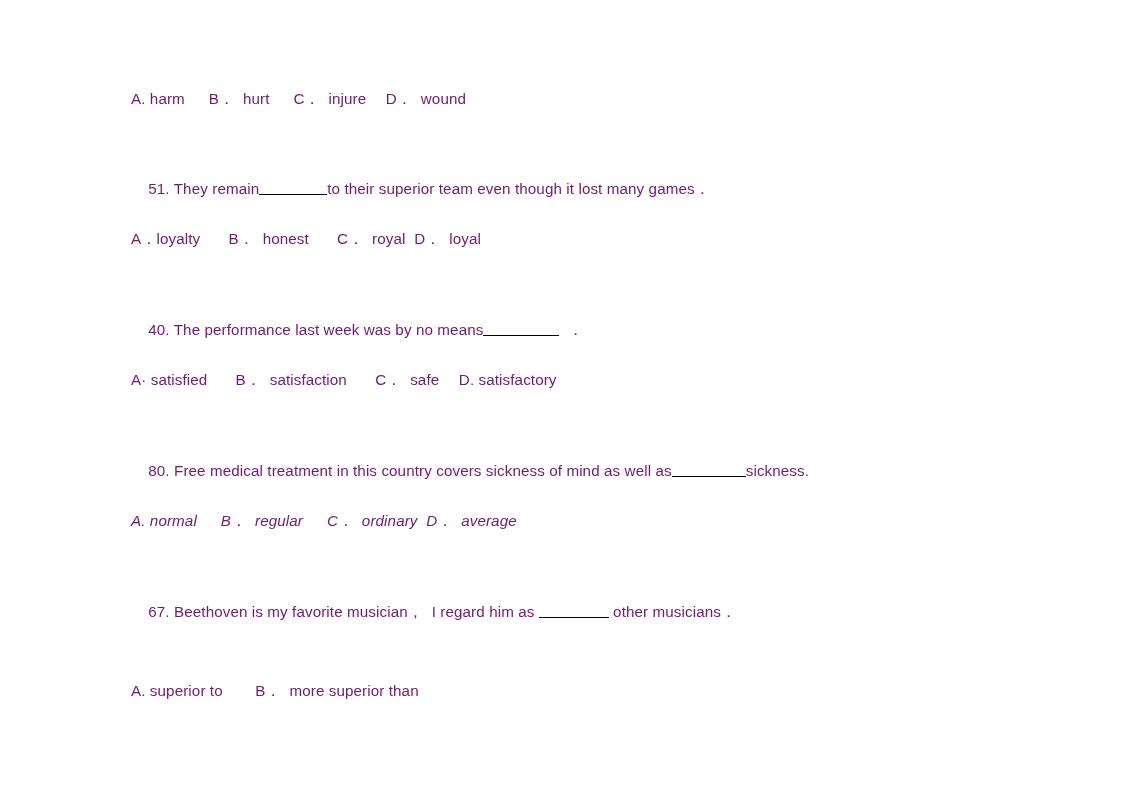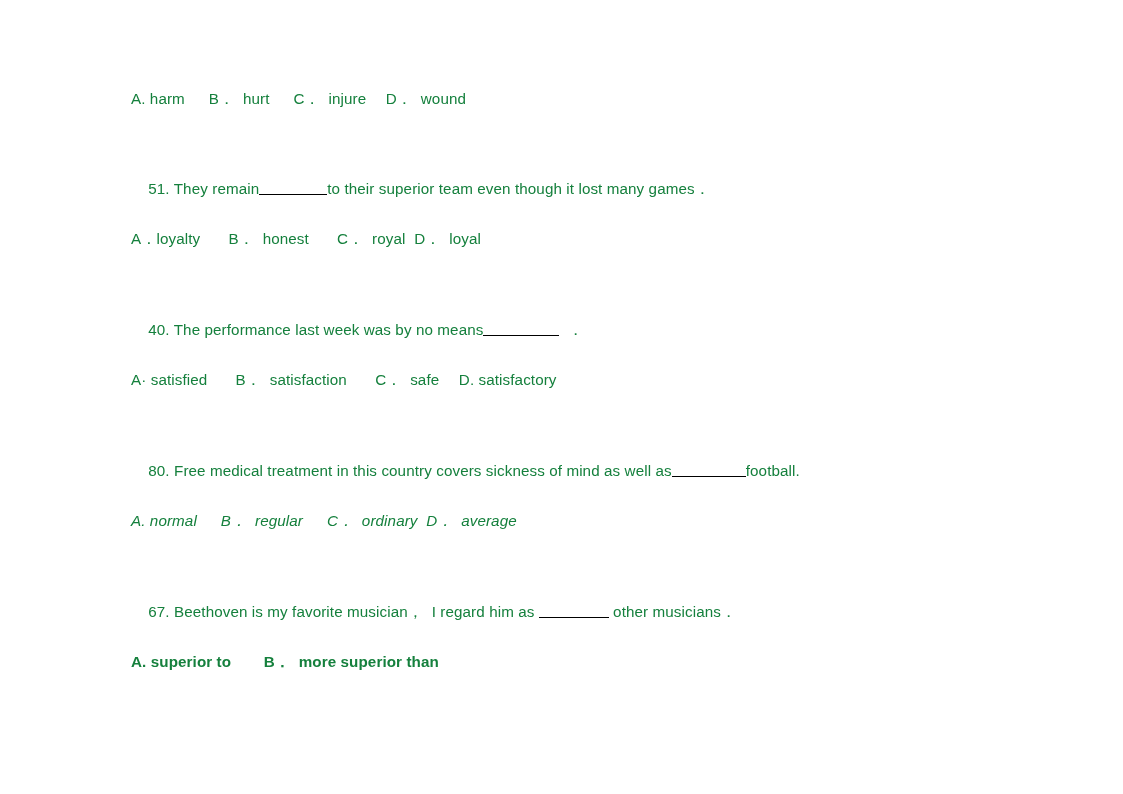--- a/index.html
+++ b/index.html
@@ -26,34 +26,34 @@
     height: 794px;
     background: #ffffff;
   }
 
   .line {
     position: absolute;
     left: 131px;
     white-space: pre;
     font-size: 15.2px;
     line-height: 20px;
-    color: #15803d;
+    color: #701a75;
     letter-spacing: 0.1px;
   }
 
   
   .row-opt50 { top: 89px; }
   .row-q51   { top: 159px; }
   .row-opt51 { top: 229px; }
   .row-q52   { top: 300px; }
   .row-opt52 { top: 370px; text-align: center; }
   .row-q53   { top: 441px; }
   .row-opt53 { top: 511px; font-style: italic; }
   .row-q54   { top: 582px; }
-  .row-opt54 { top: 652px; font-weight: bold; }
+  .row-opt54 { top: 681px; }
 
   
   .blank {
     display: inline-block;
     border-bottom: 1.4px solid #000000;
     vertical-align: baseline;
     height: 0.95em;
     margin-bottom: -0.05em;
   }
   .blank-w1 { width: 68px; }  
@@ -74,21 +74,21 @@
 
   <div class="line row-opt51">A．loyalty　   B．  honest　   C．  royal  D．  loyal</div>
 
   <div class="line row-q52">
     <span>40. The performance last week was by no means</span><span class="blank blank-w2"></span><span>  ．</span>
   </div>
 
   <div class="line row-opt52">A· satisfied　   B．  satisfaction　   C．  safe　 D. satisfactory</div>
 
   <div class="line row-q53">
-    <span>80. Free medical treatment in this country covers sickness of mind as well as</span><span class="blank blank-w3"></span><span>football.</span>
+    <span>80. Free medical treatment in this country covers sickness of mind as well as</span><span class="blank blank-w3"></span><span>sickness.</span>
   </div>
 
   <div class="line row-opt53">A. normal　  B．  regular　  C．  ordinary  D．  average</div>
 
   <div class="line row-q54">
     <span>67. Beethoven is my favorite musician，  I regard him as </span><span class="blank blank-w4"></span><span> other musicians．</span>
   </div>
 
   <div class="line row-opt54">A. superior to　    B．  more superior than</div>
 

